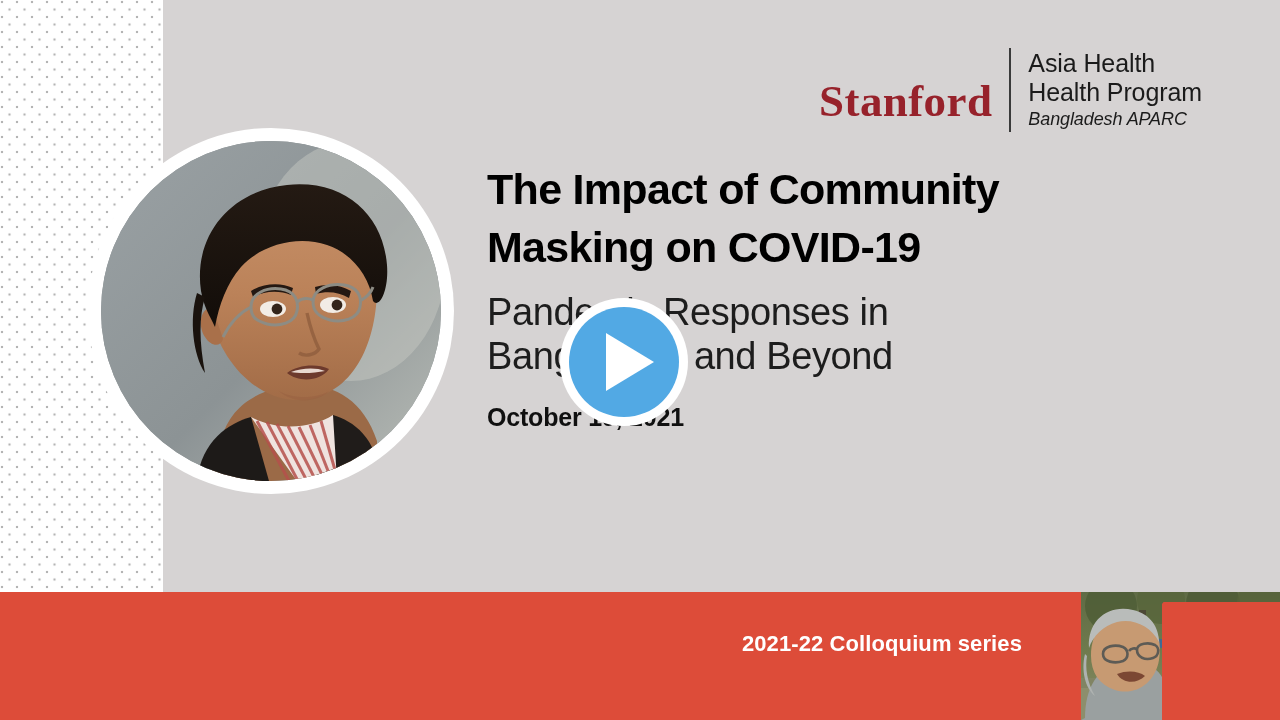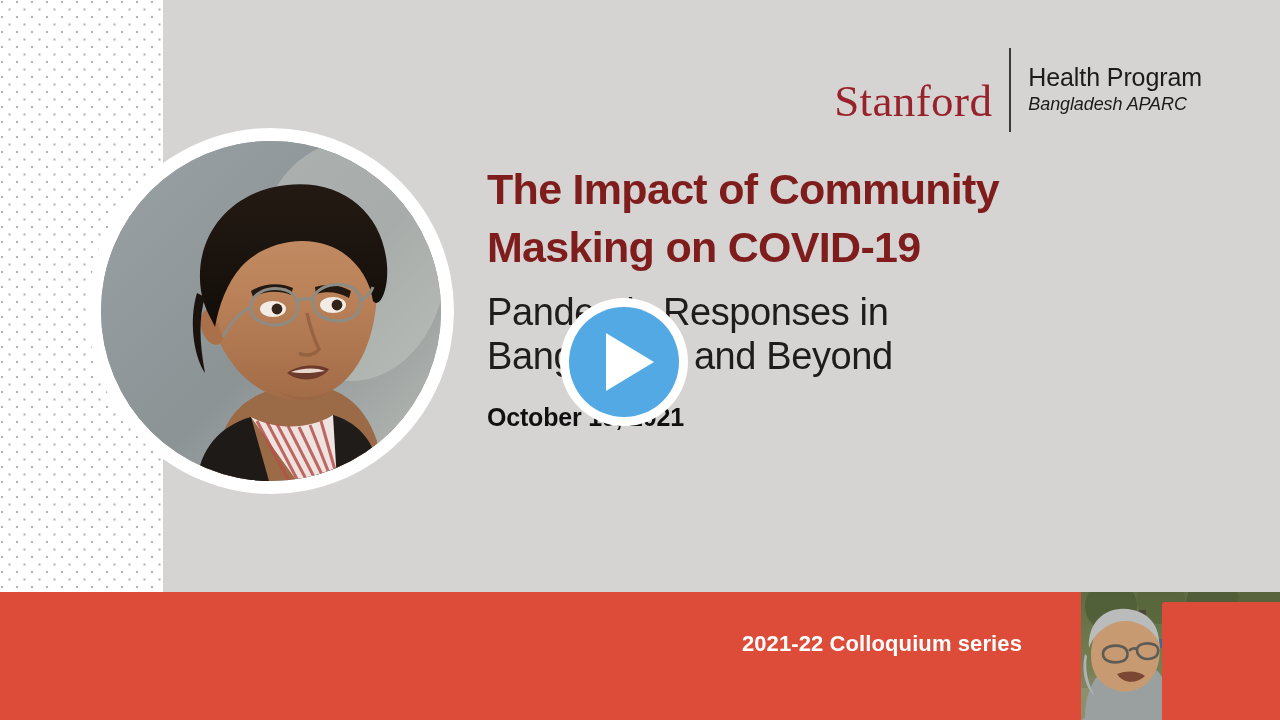--- a/index.html
+++ b/index.html
@@ -65,21 +65,21 @@
     left: 487px;
     top: 160px;
     width: 640px;
   }
   .talk-title {
     font-family: "Liberation Sans", sans-serif;
     font-weight: bold;
     font-size: 43px;
     line-height: 58px;
     letter-spacing: -0.7px;
-    color: #7f1d1d;
+    color: #000000;
     margin: 0;
     white-space: pre-line;
   }
   .talk-subtitle {
     font-family: "Liberation Sans", sans-serif;
     font-weight: normal;
     font-size: 38px;
     line-height: 44px;
     letter-spacing: -0.4px;
     color: #1d1d1d;
@@ -107,20 +107,21 @@
   }
   .stanford-word {
     font-family: "Liberation Serif", serif;
     font-size: 45px;
     line-height: 1;
     color: #97222b;
     padding-right: 17px;
     letter-spacing: 0.4px;
     position: relative;
     top: 11px;
+    font-weight: bold;
   }
   .logo-rule {
     width: 2px;
     height: 84px;
     background: #3a3a3a;
   }
   .logo-right {
     padding-left: 17px;
     color: #1b1b1b;
   }
@@ -325,20 +326,21 @@
 Masking on COVID-19</h1>
     <p class="talk-subtitle">Pandemic Responses in
 Bangladesh and Beyond</p>
     <p class="talk-date">October 19, 2021</p>
   </div>
 
   <div class="logo-lockup">
     <div class="stanford-word">Stanford</div>
     <div class="logo-rule"></div>
     <div class="logo-right">
+      <div class="logo-line1">Asia Health</div>
       <div class="logo-line2">Health Program</div>
       <div class="logo-line3">Bangladesh APARC</div>
     </div>
   </div>
 
   <div class="play-button" title="Play">
     <div class="disc">
       <div class="tri"></div>
     </div>
   </div>

